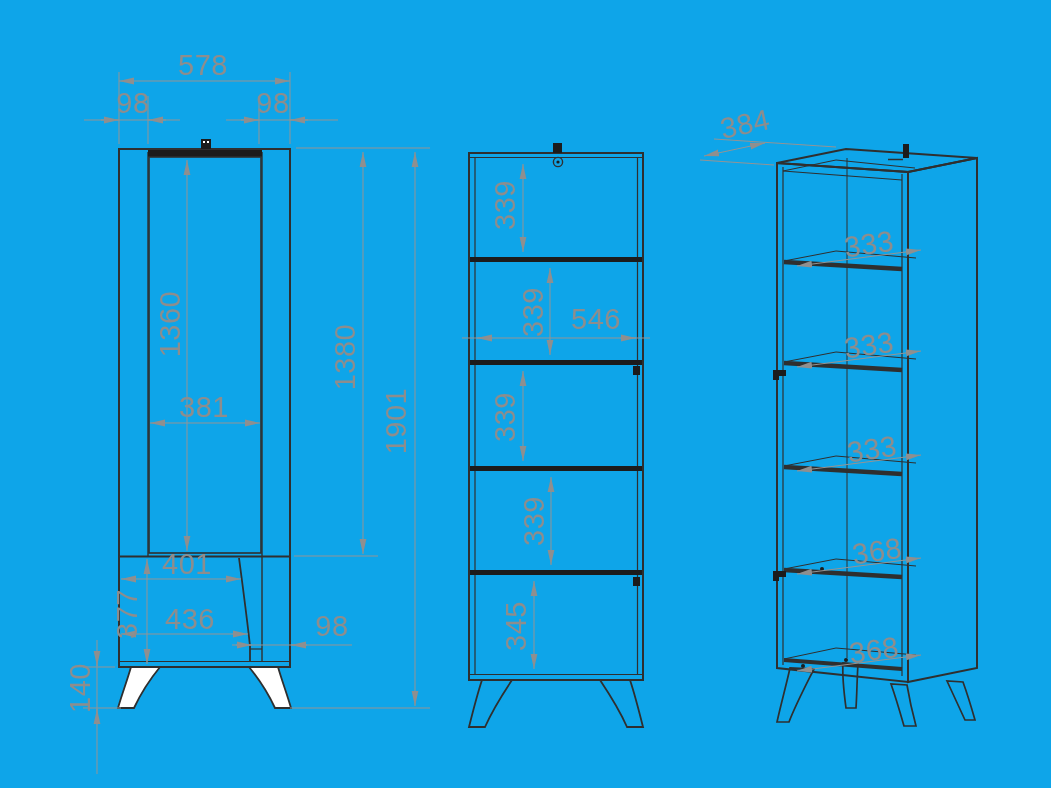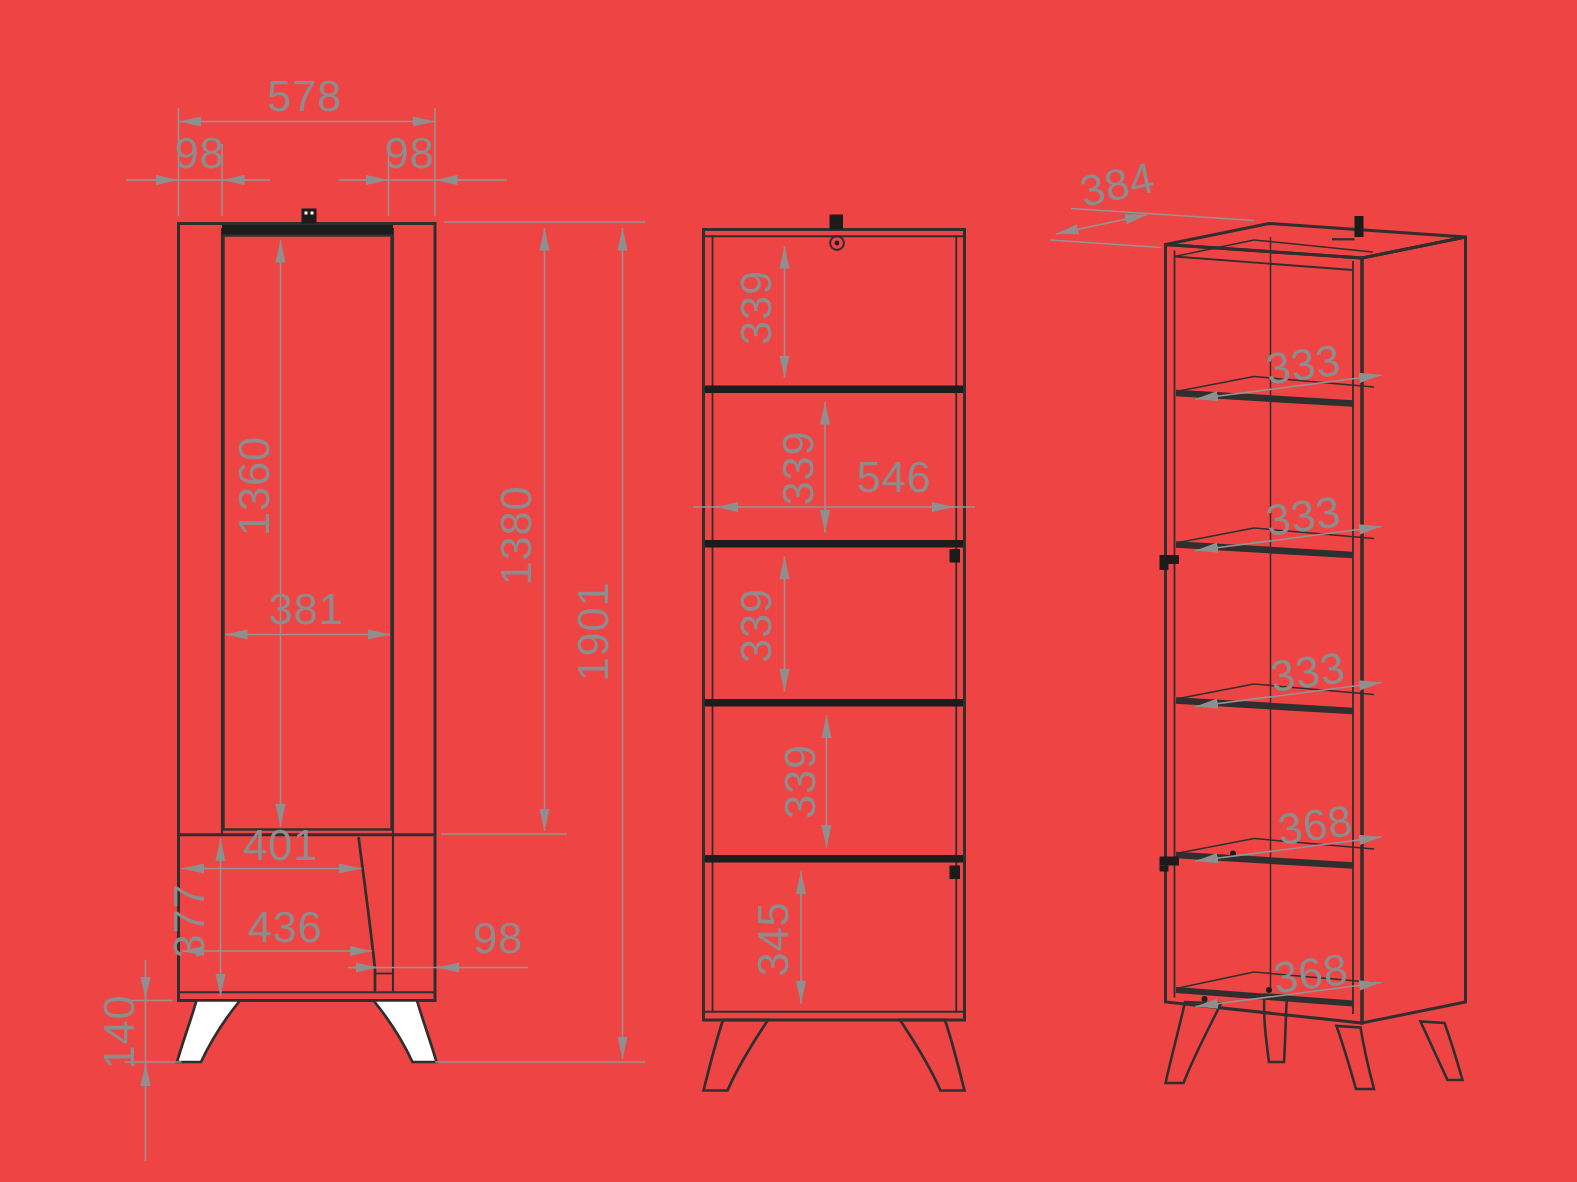--- a/index.html
+++ b/index.html
@@ -1,16 +1,16 @@
 <!DOCTYPE html>
 <html><head>
 <meta charset="utf-8">
 <style>
   html,body{margin:0;padding:0;background:#ffffff;}
-  .canvas{position:relative;width:1051px;height:788px;background:#ef4444;overflow:hidden;
+  .canvas{position:relative;width:1051px;height:788px;background:#0ea5e9;overflow:hidden;
           font-family:"Liberation Sans", sans-serif;}
   svg{display:block;}
   .ink{stroke:#2f2f2f;fill:none;}
   .inkfill{fill:#1c1c1c;stroke:none;}
   .white{fill:#ffffff;}
   .dimline{stroke:#949494;stroke-width:1;fill:none;}
   .dimtext{fill:#8d8d8d;font-size:29px;letter-spacing:0.5px;}
   text{text-anchor:middle;dominant-baseline:central;}
 </style>
 </head>

